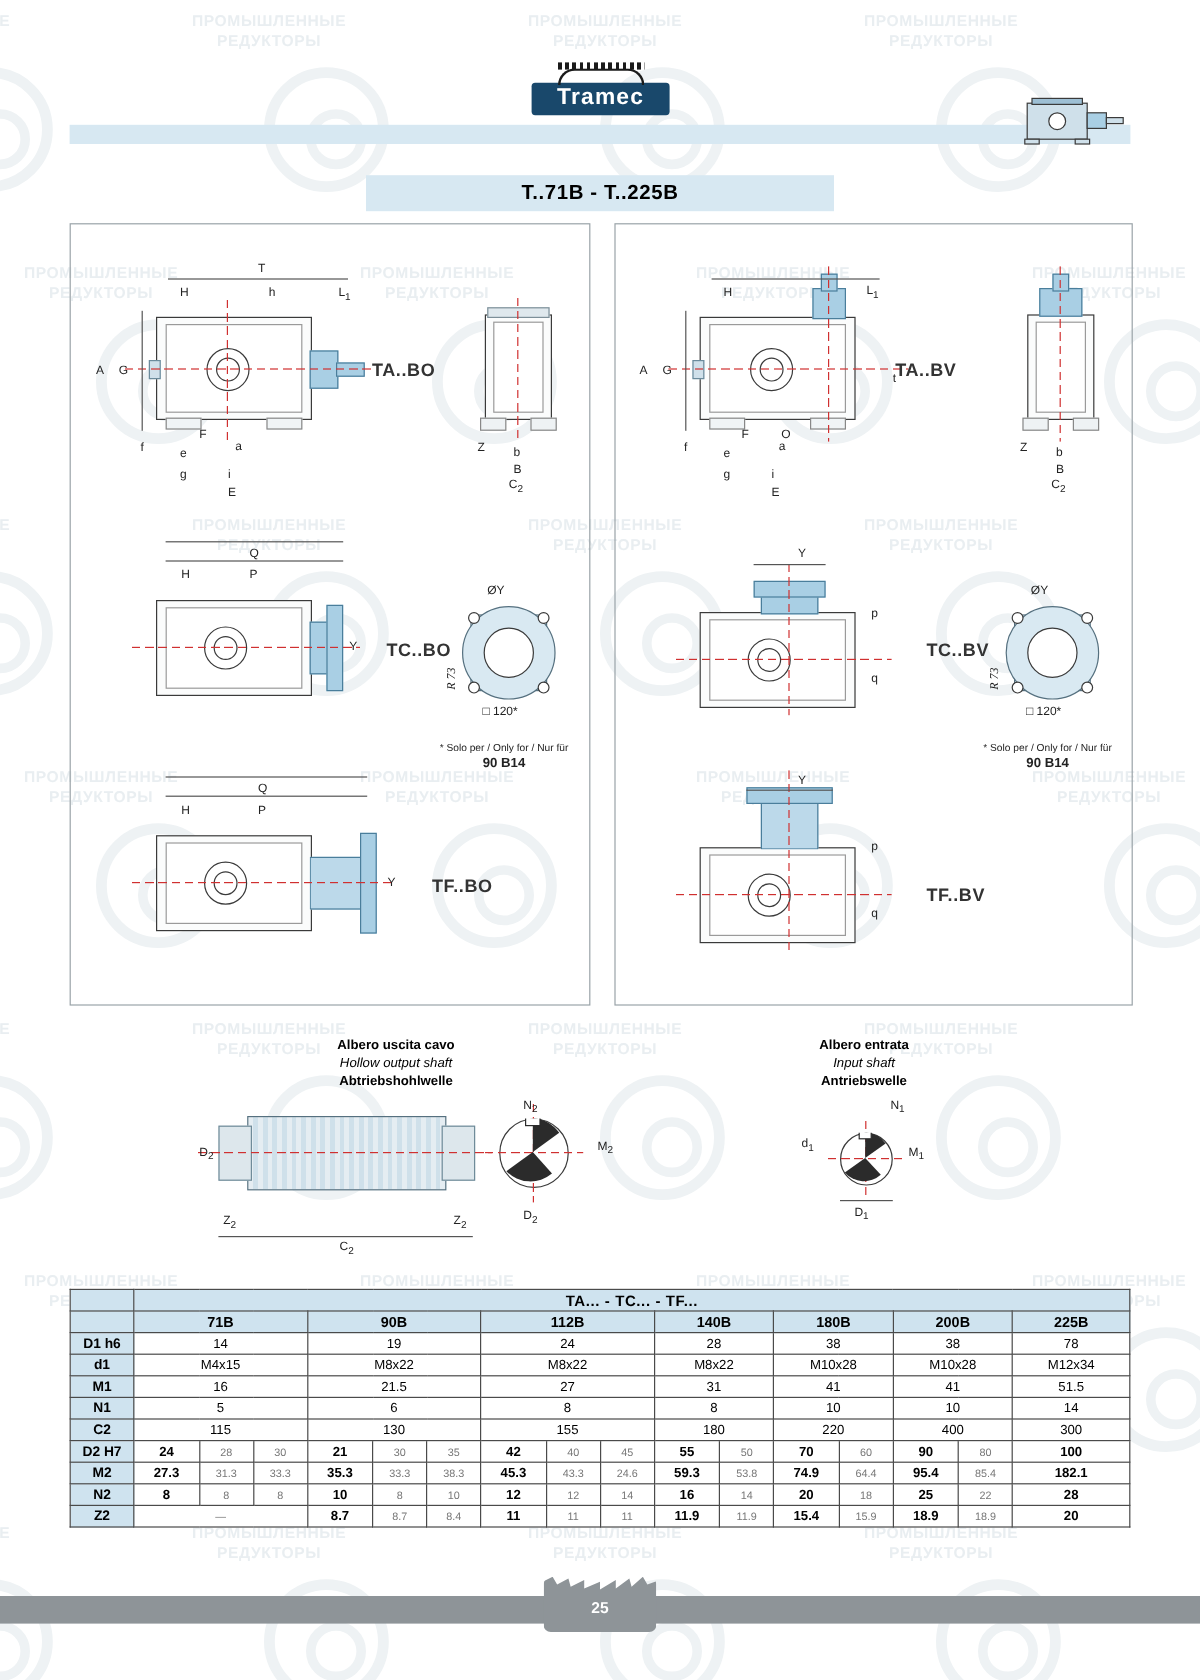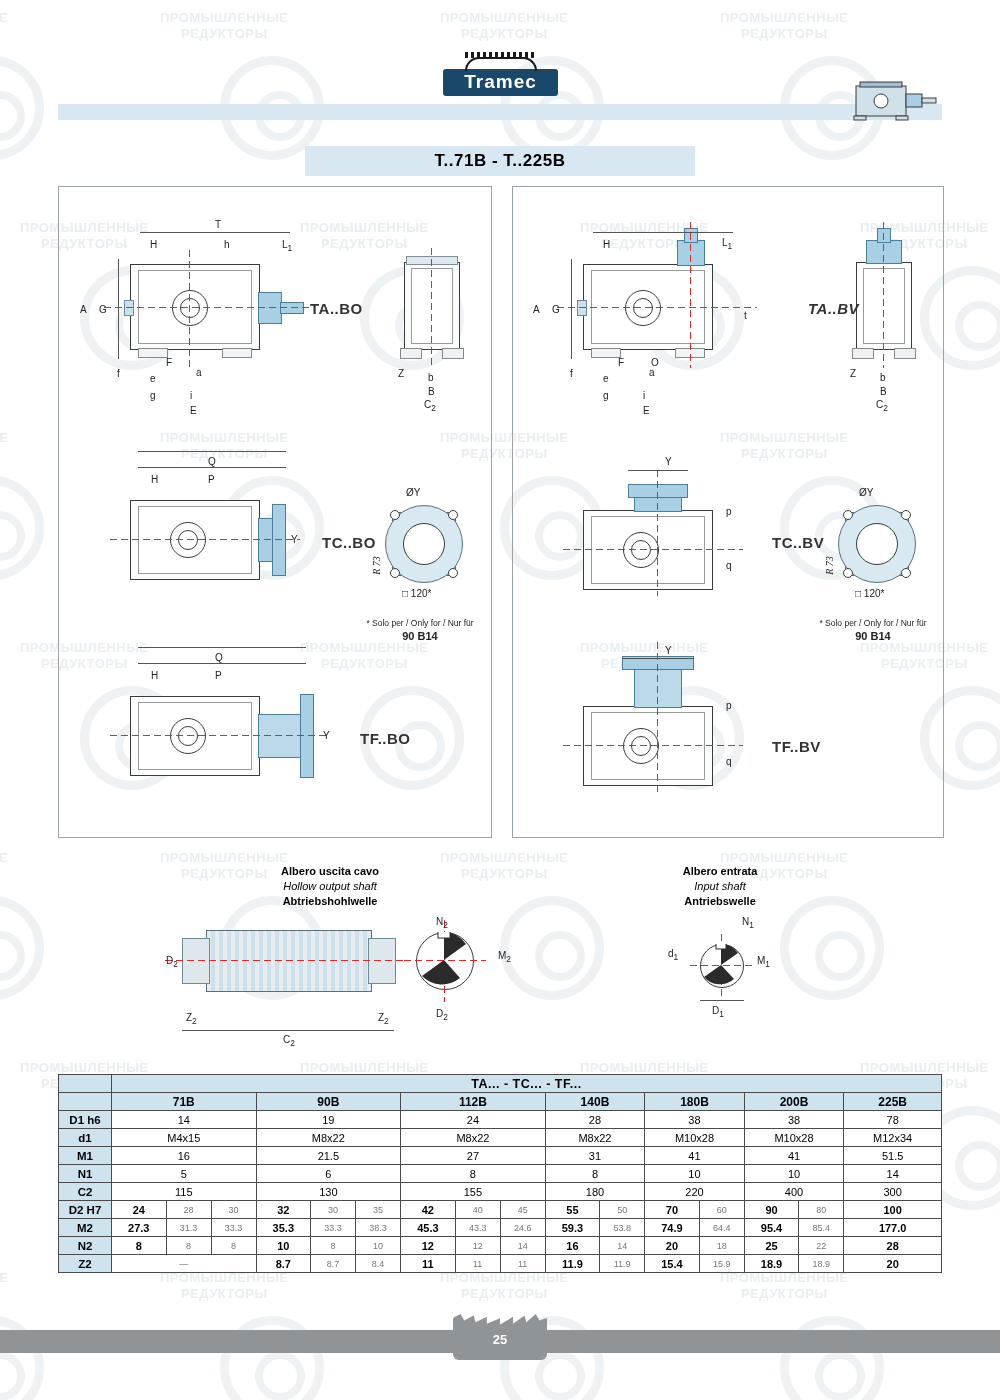--- a/index.html
+++ b/index.html
@@ -263,21 +263,21 @@
   <div class="thin" style="left:591px;top:270px;width:112px;height:72px;border:1px solid #9a9a9a;background:#fff;"></div>
   <div class="circ" style="left:625px;top:290px;width:34px;height:34px;"></div>
   <div class="circ" style="left:633px;top:298px;width:18px;height:18px;"></div>
   <div class="blue" style="left:677px;top:240px;width:26px;height:24px;"></div>
   <div class="blue" style="left:684px;top:228px;width:12px;height:13px;"></div>
   <div class="thin" style="left:577px;top:300px;width:8px;height:14px;background:#cfe0ea;border:1px solid #6b8b9c;"></div>
   <div class="thin" style="left:591px;top:348px;width:28px;height:8px;background:#f0f4f6;border:1px solid #888;"></div>
   <div class="thin" style="left:675px;top:348px;width:28px;height:8px;background:#f0f4f6;border:1px solid #888;"></div>
   <div class="ctr" style="left:557px;top:307px;width:200px;"></div>
   <div class="ctrv" style="left:690px;top:222px;height:146px;"></div>
-  <div class="lbl" style="left:808px;top:300px;font-style:italic;">TA..BV</div>
+  <div class="lbl" style="left:746px;top:300px;">TA..BV</div>
   <div class="dim up" style="left:603px;top:239px;">H</div>
   <div class="dim up" style="left:722px;top:237px;">L<sub>1</sub></div>
   <div class="dim up" style="left:533px;top:304px;">A</div>
   <div class="dim up" style="left:552px;top:304px;">G</div>
   <div class="dim up" style="left:744px;top:310px;">t</div>
   <div class="dim up" style="left:618px;top:357px;">F</div>
   <div class="dim up" style="left:651px;top:357px;">O</div>
   <div class="dim up" style="left:570px;top:368px;">f</div>
   <div class="dim up" style="left:603px;top:373px;">e</div>
   <div class="dim up" style="left:649px;top:367px;">a</div>
@@ -478,21 +478,21 @@
           <td colspan="2">400</td>
           <td colspan="1">300</td>
         </tr>
       </tbody>
     <tbody id="tbody-multi">
         <tr>
           <th class="rowlbl">D2 H7</th>
           <td class="b">24</td>
           <td class="small">28</td>
           <td class="small">30</td>
-          <td class="b">32</td>
+          <td class="b">21</td>
           <td class="small">30</td>
           <td class="small">35</td>
           <td class="b">42</td>
           <td class="small">40</td>
           <td class="small">45</td>
           <td class="b">55</td>
           <td class="small">50</td>
           <td class="b">70</td>
           <td class="small">60</td>
           <td class="b">90</td>
@@ -509,21 +509,21 @@
           <td class="small">38.3</td>
           <td class="b">45.3</td>
           <td class="small">43.3</td>
           <td class="small">24.6</td>
           <td class="b">59.3</td>
           <td class="small">53.8</td>
           <td class="b">74.9</td>
           <td class="small">64.4</td>
           <td class="b">95.4</td>
           <td class="small">85.4</td>
-          <td class="b">177.0</td>
+          <td class="b">182.1</td>
         </tr>
         <tr>
           <th class="rowlbl">N2</th>
           <td class="b">8</td>
           <td class="small">8</td>
           <td class="small">8</td>
           <td class="b">10</td>
           <td class="small">8</td>
           <td class="small">10</td>
           <td class="b">12</td>

